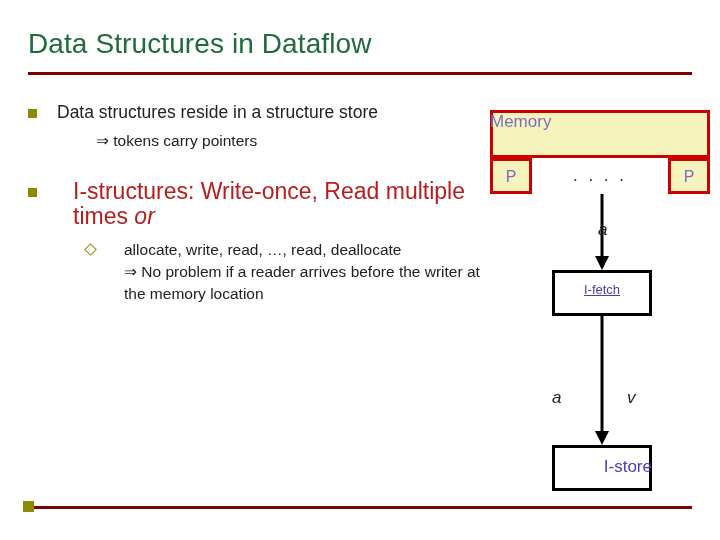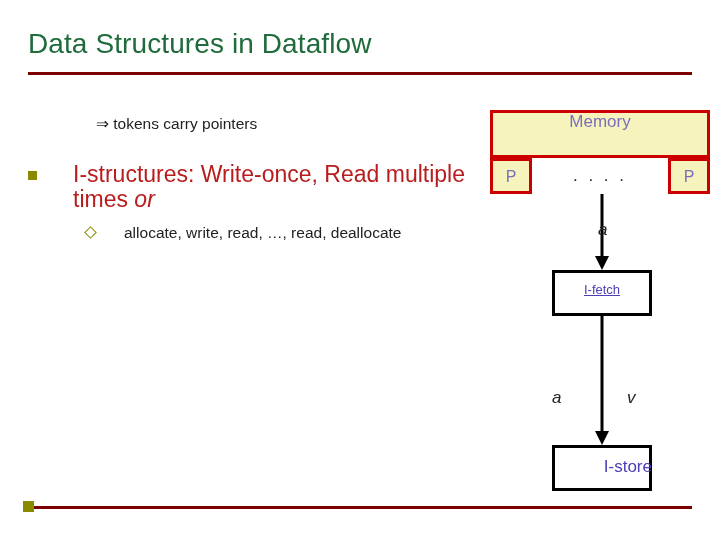--- a/index.html
+++ b/index.html
@@ -83,21 +83,21 @@
     margin-left: 29px;
     font-size: 17.5px;
     color: #222222;
     line-height: 25px;
   }
   .sub-arrow {
     margin-left: 68px;
     font-size: 15.5px;
     color: #222222;
     line-height: 24px;
-    margin-top: 12px;
+    margin-top: 4px;
   }
   .b2 {
     position: relative;
     margin-top: 26px;
   }
   .b2 .marker {
     position: absolute;
     left: 0px;
     top: 9px;
     width: 9px;
@@ -152,21 +152,21 @@
     height: 48px;
     border: 3px solid #cc0000;
     background: #f6f3bd;
     box-sizing: border-box;
   }
   .memory-label {
     position: absolute;
     left: 0;
     top: 12px;
     width: 220px;
-    text-align: center;
+    text-align: left;
     font-size: 17px;
     color: #7a6fbf;
   }
   .p-box {
     position: absolute;
     top: 58px;
     width: 42px;
     height: 36px;
     border: 3px solid #cc0000;
     background: #f6f3bd;
@@ -270,31 +270,35 @@
 </head>
 <body>
 
 <div class="slide">
 
   <div class="title">Data Structures in Dataflow</div>
   <div class="title-rule"></div>
 
   <div class="bullets">
 
+    <div class="b1">
+      <span class="marker"></span>
+      <span class="txt">Data structures reside in a structure store</span>
+    </div>
 
     <div class="sub-arrow">⇒ tokens carry pointers</div>
 
     <div class="b2">
       <span class="marker"></span>
       <span class="txt"><span>I-structures: Write-once, Read multiple times </span><span class="ital">or</span></span>
     </div>
 
     <div class="b3">
       <span class="qmarker"></span>
-      <span class="txt"><span>allocate, write, read, …, read, deallocate</span><br></span>
+      <span class="txt"><span>allocate, write, read, …, read, deallocate</span><br><span>⇒ No problem if a reader arrives before the writer at the memory location</span></span>
     </div>
 
   </div>
 
   <div class="diagram">
 
     <svg class="arrow-svg" viewBox="0 0 222 400">
 
       <line x1="112" y1="94" x2="112" y2="160" stroke="#000000" stroke-width="3"></line>
       <polygon points="112,170 105,156 119,156" fill="#000000"></polygon>

